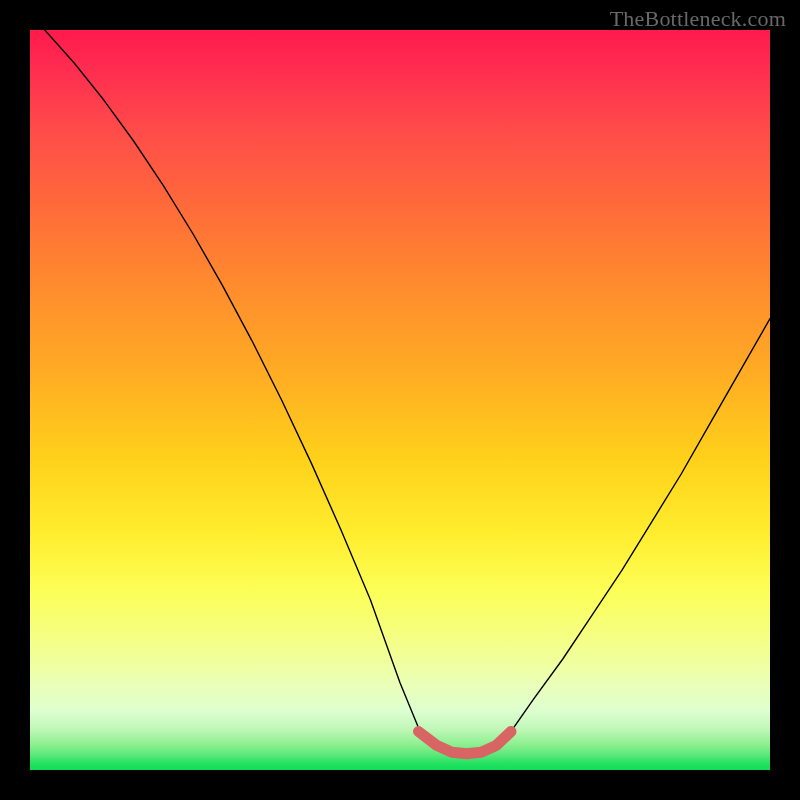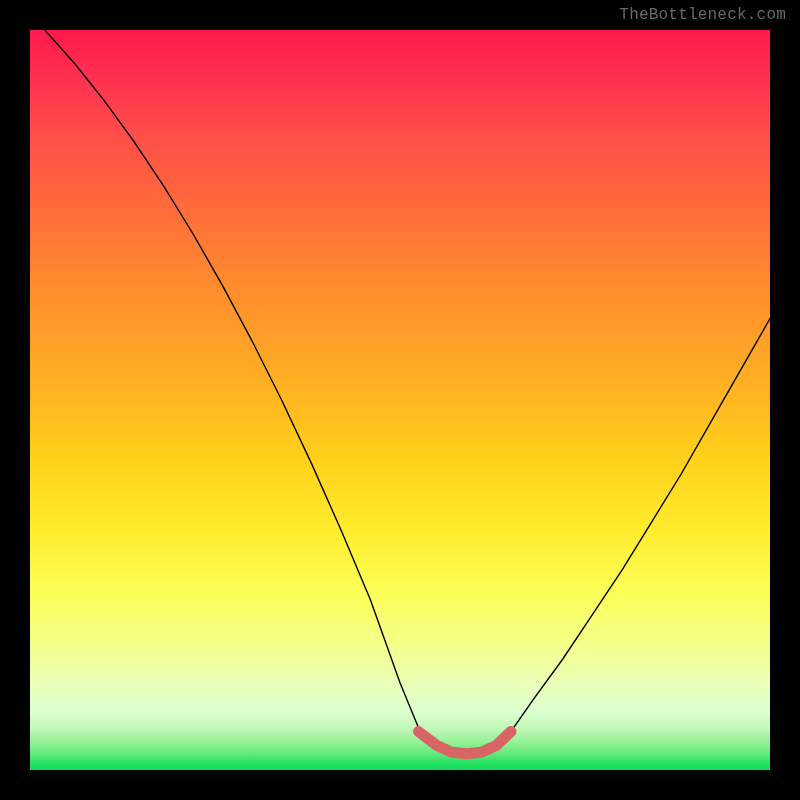--- a/index.html
+++ b/index.html
@@ -7,22 +7,22 @@
   .stage {
     position: relative;
     width: 800px;
     height: 800px;
     background: #000;
   }
   .watermark {
     position: absolute;
     top: 6px;
     right: 14px;
-    font-family: Liberation Mono, monospace;
-    font-size: 16px;
+    font-family: Liberation Serif, serif;
+    font-size: 22px;
     color: #686868;
     letter-spacing: 0.2px;
     z-index: 5;
   }
   .plot {
     position: absolute;
     left: 30px;
     top: 30px;
     width: 740px;
     height: 740px;

